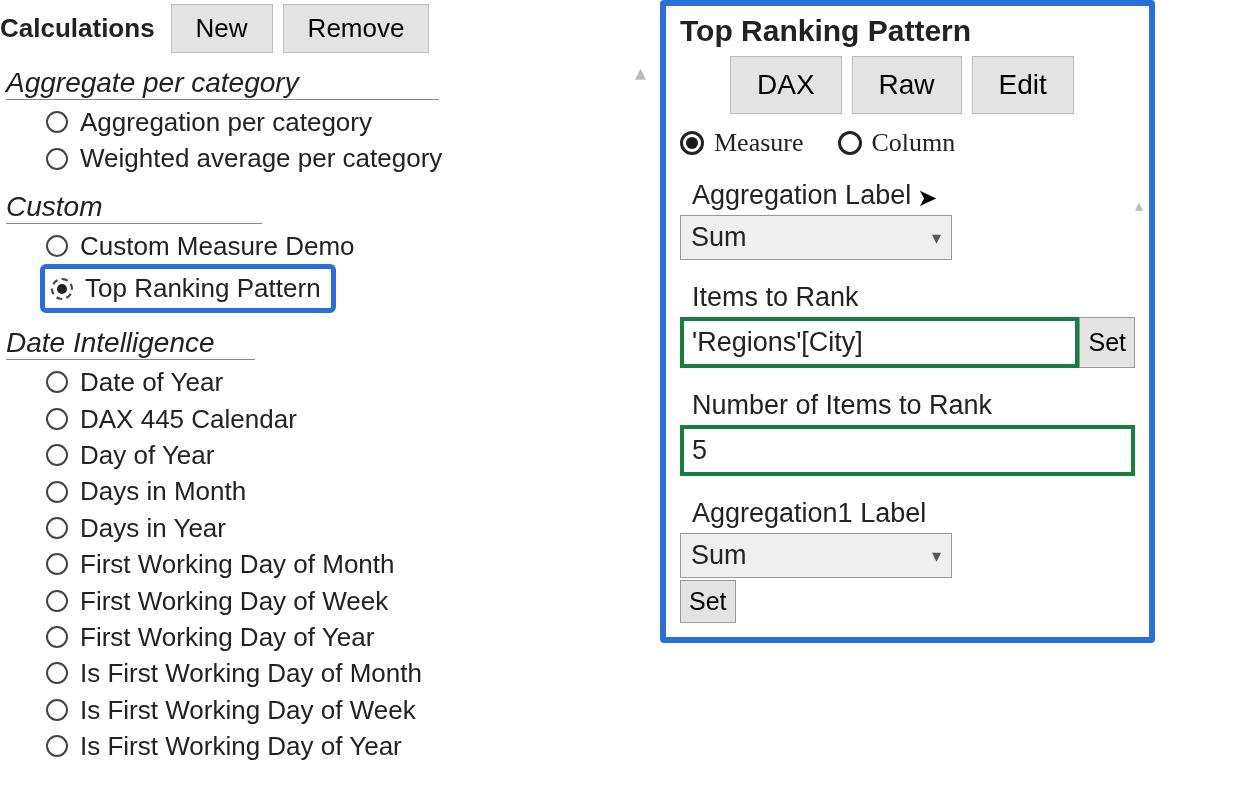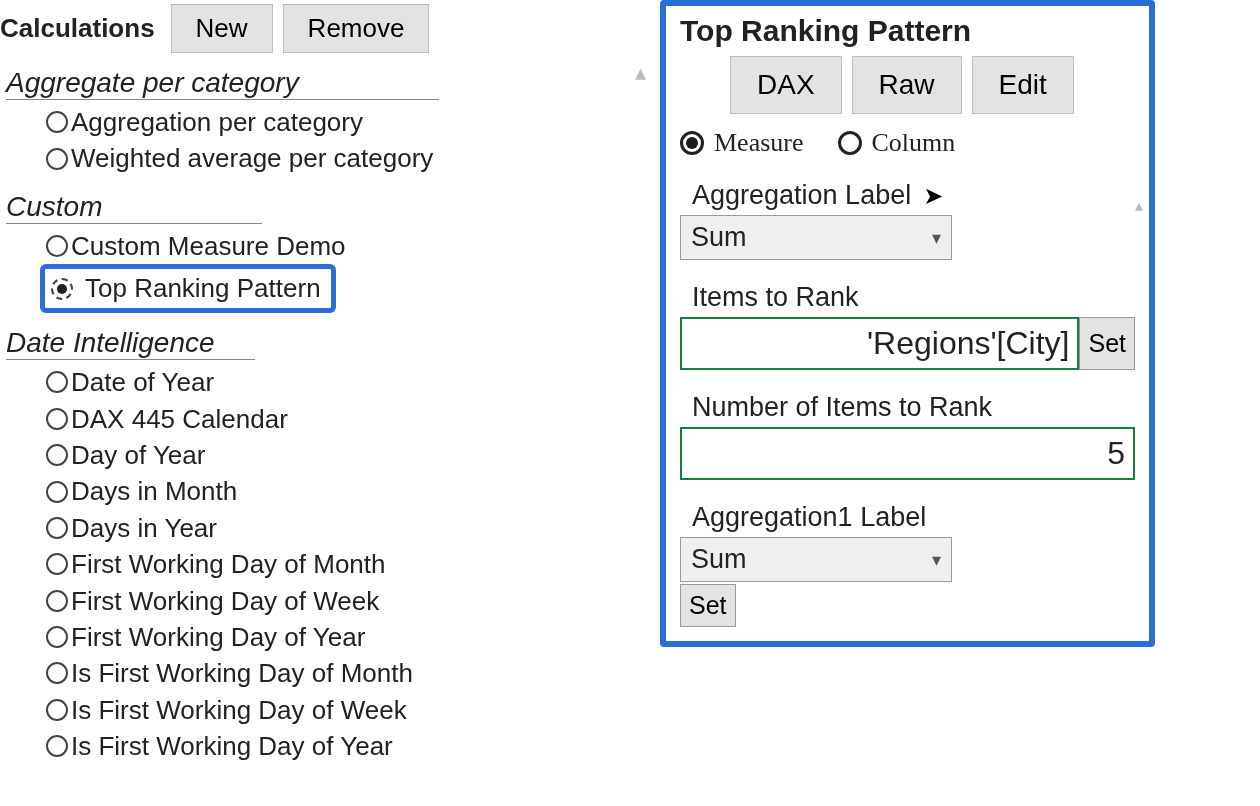--- a/index.html
+++ b/index.html
@@ -46,21 +46,21 @@
     border-bottom: 1px solid #888;
     display: inline-block;
     padding-right: 140px;
     margin: 6px 0 4px 6px;
   }
   .group-label.short { padding-right: 160px; }
   .opt-list { margin: 0 0 8px 46px; }
   .opt {
     display: flex;
     align-items: center;
-    gap: 3px;
+    gap: 12px;
     line-height: 1.4;
   }
   .radio {
     width: 22px;
     height: 22px;
     border: 2.5px solid #444;
     border-radius: 50%;
     flex-shrink: 0;
     position: relative;
   }
@@ -133,46 +133,46 @@
     height: 12px;
     background: #1a1a1a;
     border-radius: 50%;
     top: 50%; left: 50%;
     transform: translate(-50%, -50%);
   }
   .field-label {
     font-size: 27px;
     margin: 22px 0 4px 12px;
     display: flex;
-    gap: 12px;
+    align-items: center;
+    gap: 6px;
   }
   .select-box {
     display: flex;
     align-items: center;
     justify-content: space-between;
     width: 272px;
     border: 1px solid #999;
     background: #efefef;
     padding: 6px 10px;
     margin-left: 0;
     font-size: 27px;
   }
   .select-chevron { font-size: 18px; color: #555; }
   .input-row {
     display: flex;
     align-items: stretch;
     margin-top: 2px;
   }
   .text-input {
     flex: 1;
-    border: 2px solid #15803d;
+    border: 4px solid #15803d;
     background: #fff;
     padding: 6px 8px;
-    font-size: 32px;
-    text-align: right;
+    font-size: 27px;
   }
   .set-btn {
     border: 1px solid #999;
     background: #e3e3e3;
     padding: 6px 8px;
     font-size: 25px;
     cursor: pointer;
   }
   .cursor-icon {
     font-size: 24px;

